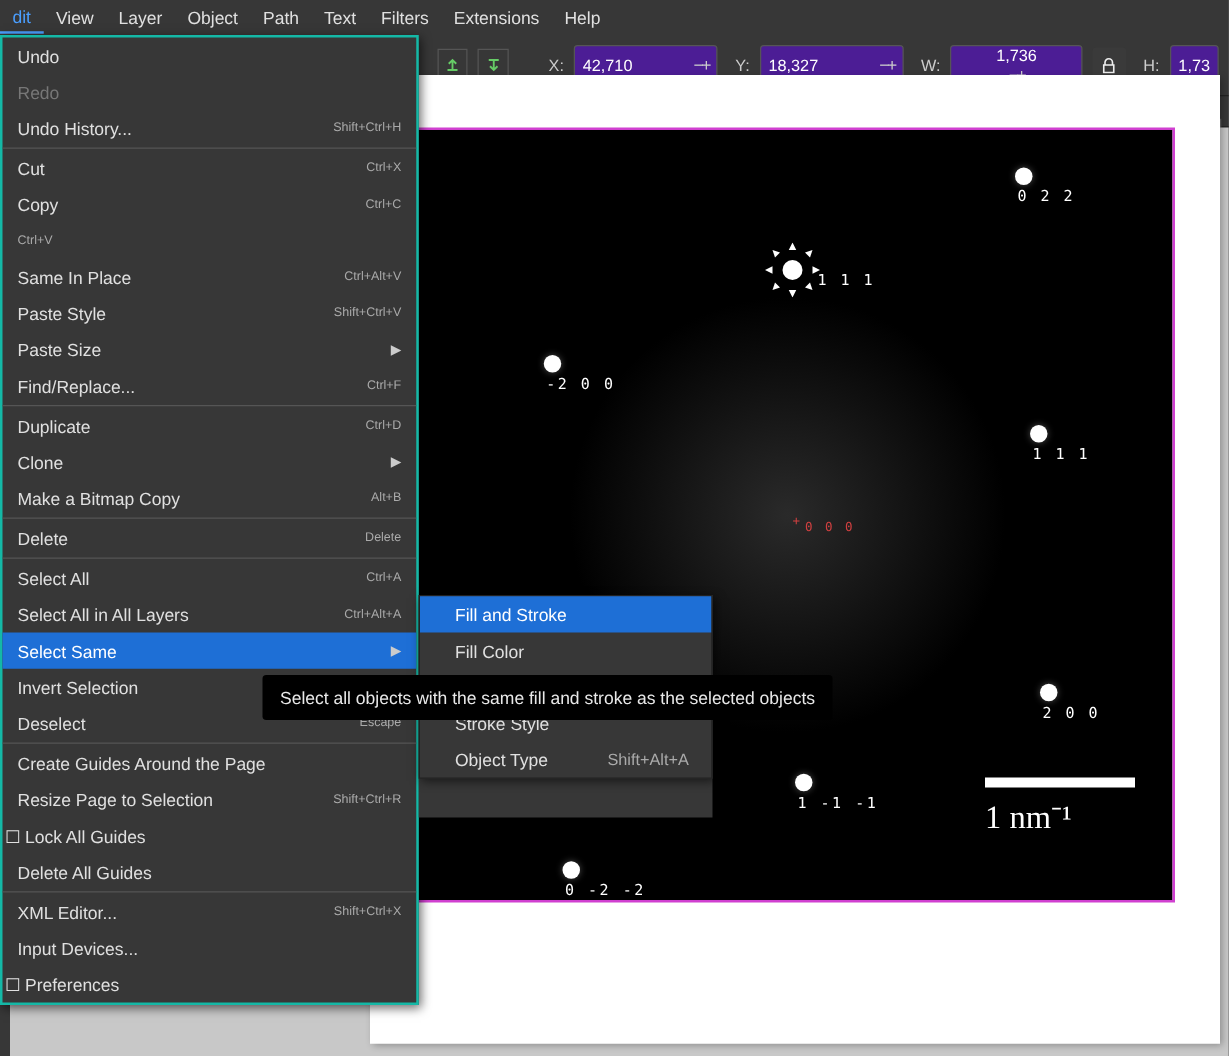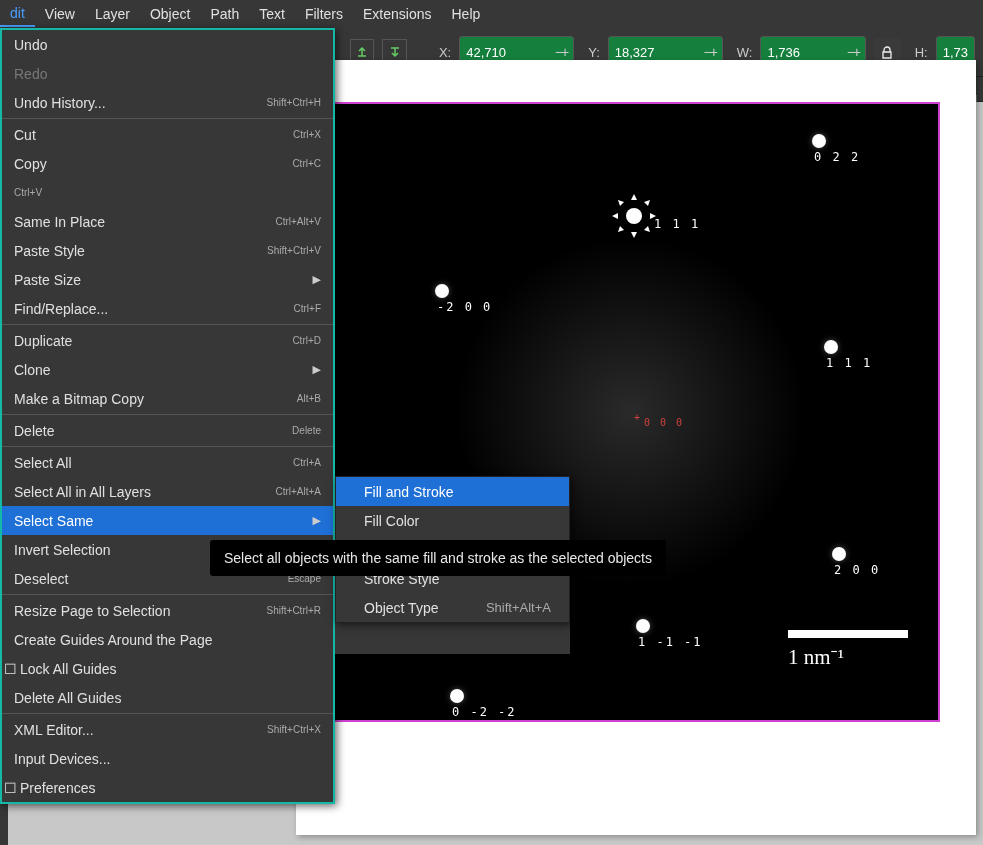--- a/index.html
+++ b/index.html
@@ -36,33 +36,33 @@
   left: 0;
   right: 0;
 }
 .tool-btn {
   width: 26px; height: 26px;
   border: 1px solid #555;
   display: flex; align-items: center; justify-content: center;
 }
 .coord-lbl { font-size: 13px; color: #ccc; margin-left: 6px; }
 .coord-input {
-  background: #15803d;
+  background: #4c1d95;
   border: 1px solid #555;
   color: #fff;
   height: 32px;
   width: 120px;
   padding: 0 6px;
   font-size: 13px;
   display: flex;
   align-items: center;
   justify-content: space-between;
   border-radius: 3px;
 }
-.coord-input.short { width: 110px; }
+.coord-input.short { width: 110px; flex-direction: column; }
 .pm { letter-spacing:-2px; font-size:14px; color:#ccc; }
 .lock-btn {
   width: 28px; height: 28px; background: #3a3a3a; border-radius:3px;
   display:flex; align-items:center; justify-content:center;
 }
 .ruler {
   position: absolute;
   top: 76px;
   left: 0;
   right: 0;
@@ -117,21 +117,21 @@
   position: absolute; width: 14px; height: 14px; background:#fff; border-radius:50%;
   box-shadow: 0 0 6px rgba(255,255,255,0.3);
 }
 .spot-lbl {
   position:absolute; color:#fff; font-size:12px; font-family: monospace; letter-spacing: 2px;
 }
 .center-star {
   position:absolute; left: 290px; top: 90px; width: 40px; height: 40px; color:#fff;
 }
 .scale-bar {
-  position:absolute; right:30px; bottom:50px; color:#fff; font-size:21px; font-family: serif;
+  position:absolute; right:30px; bottom:50px; color:#fff; font-size:26px; font-family: serif;
 }
 .scale-line {
   width: 120px; height: 8px; background:#fff; margin-bottom: 4px;
 }
 .center-marker {
   position:absolute; color:#d04040; font-size:10px; font-family:monospace;
 }
 .dropdown-menu {
   position: absolute;
   left: 0;
@@ -435,26 +435,26 @@
     <div class="row">
       <span class="label">Invert Selection</span>
       <span class="shortcut">!</span>
     </div>
     <div class="row">
       <span class="label">Deselect</span>
       <span class="shortcut">Escape</span>
     </div>
     <div class="sep"></div>
     <div class="row">
+      <span class="label">Create Guides Around the Page</span>
+      <span class="shortcut"></span>
+    </div>
+    <div class="row">
       <span class="label">Resize Page to Selection</span>
       <span class="shortcut">Shift+Ctrl+R</span>
-    </div>
-    <div class="row">
-      <span class="label">Create Guides Around the Page</span>
-      <span class="shortcut"></span>
     </div>
     <div class="row">
       <span class="icon-slot">☐</span>
       <span class="label">Lock All Guides</span>
       <span class="shortcut"></span>
     </div>
     <div class="row">
       <span class="label">Delete All Guides</span>
       <span class="shortcut"></span>
     </div>

